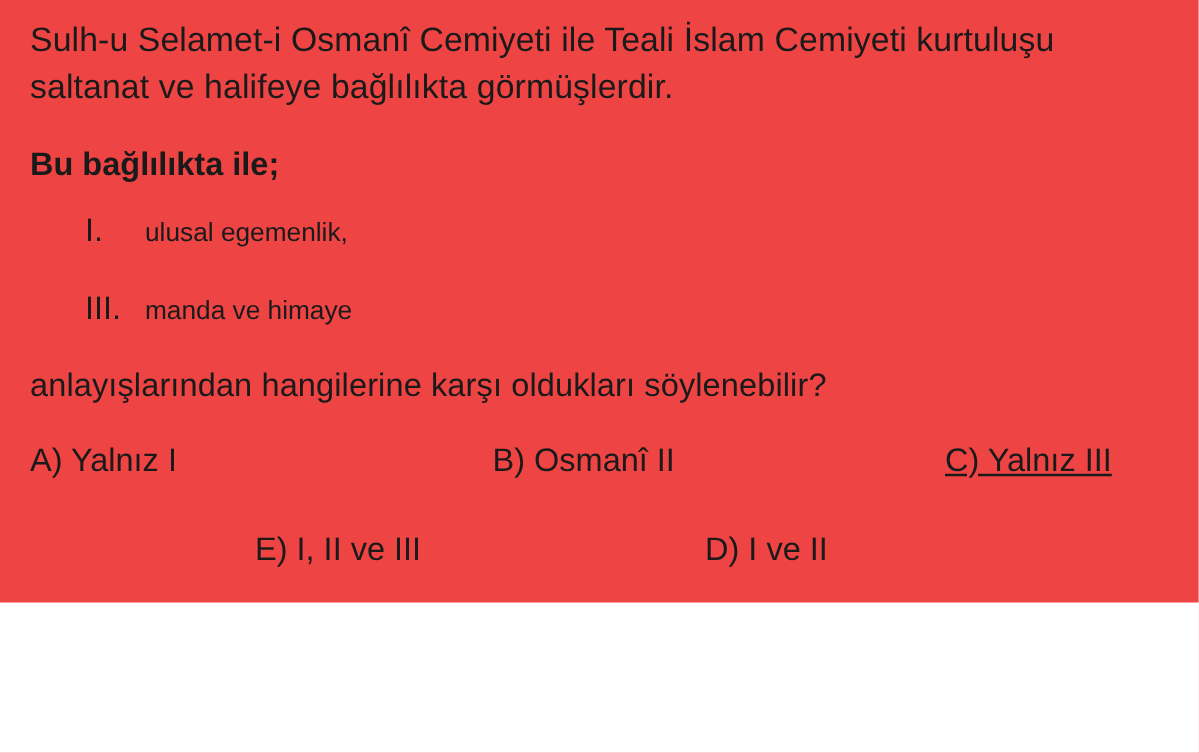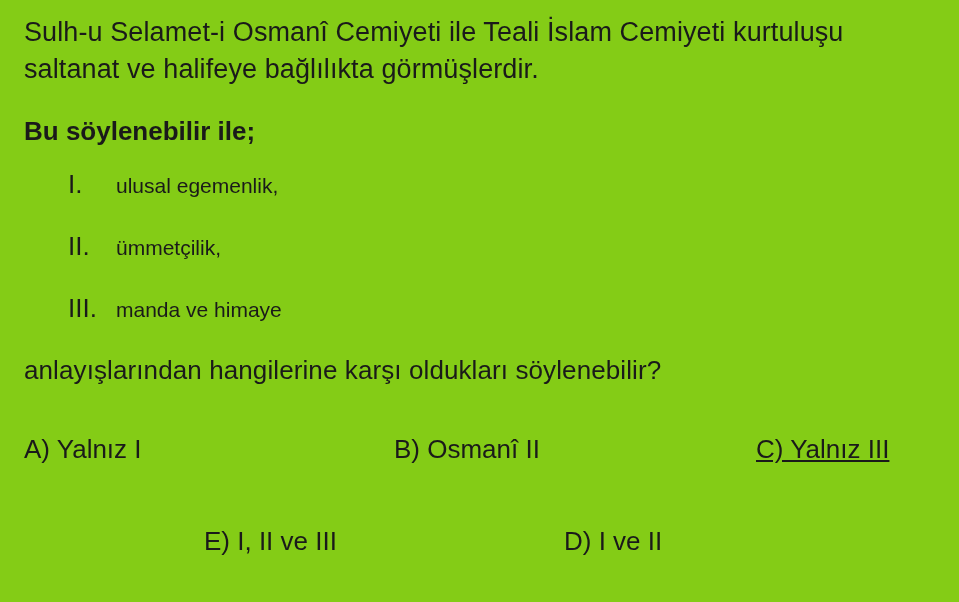--- a/index.html
+++ b/index.html
@@ -10,23 +10,23 @@
   body {
     width: 959px;
     height: 602px;
     font-family: "Liberation Sans", sans-serif;
     color: #1a1a1a;
     overflow: hidden;
   }
   .page {
     box-sizing: border-box;
     width: 959px;
-    height: 602px;
+    height: 482px;
     padding: 14px 21px 0 24px;
-    background: #84cc16;
+    background: #ef4444;
   }
   .stem {
     font-size: 27px;
     line-height: 1.38;
     font-weight: 400;
     letter-spacing: 0.1px;
     margin: 0 0 26px 0;
     max-width: 900px;
   }
   .lead-in {
@@ -67,48 +67,43 @@
   .choices-row {
     display: flex;
     font-size: 26px;
     line-height: 1.3;
   }
   .choices-row.row-1 {
     margin-bottom: 38px;
   }
   .choice {
     white-space: nowrap;
-    margin-top: 20px;
   }
   .row-1 .choice:nth-child(1) { width: 370px; }
   .row-1 .choice:nth-child(2) { width: 362px; }
   .row-1 .choice:nth-child(3) { width: auto; text-decoration: underline; }
   .row-2 {
     padding-left: 180px;
   }
   .row-2 .choice:nth-child(1) { width: 360px; }
   .row-2 .choice:nth-child(2) { width: auto; }
 </style>
 </head>
 <body>
 
 <div class="page">
 
   <p class="stem">Sulh-u Selamet-i Osmanî Cemiyeti ile Teali İslam Cemiyeti kurtuluşu saltanat ve halifeye bağlılıkta görmüşlerdir.</p>
 
-  <p class="lead-in">Bu söylenebilir ile;</p>
+  <p class="lead-in">Bu bağlılıkta ile;</p>
 
   <ul class="roman-list">
     <li class="roman-item">
       <span class="roman-num">I.</span>
       <span class="roman-text">ulusal egemenlik,</span>
-    </li>
-    <li class="roman-item">
-      <span class="roman-num">II.</span>
-      <span class="roman-text">ümmetçilik,</span>
     </li>
     <li class="roman-item">
       <span class="roman-num">III.</span>
       <span class="roman-text">manda ve himaye</span>
     </li>
   </ul>
 
   <p class="question-line">anlayışlarından hangilerine karşı oldukları söylenebilir?</p>
 
   <div class="choices-row row-1">

